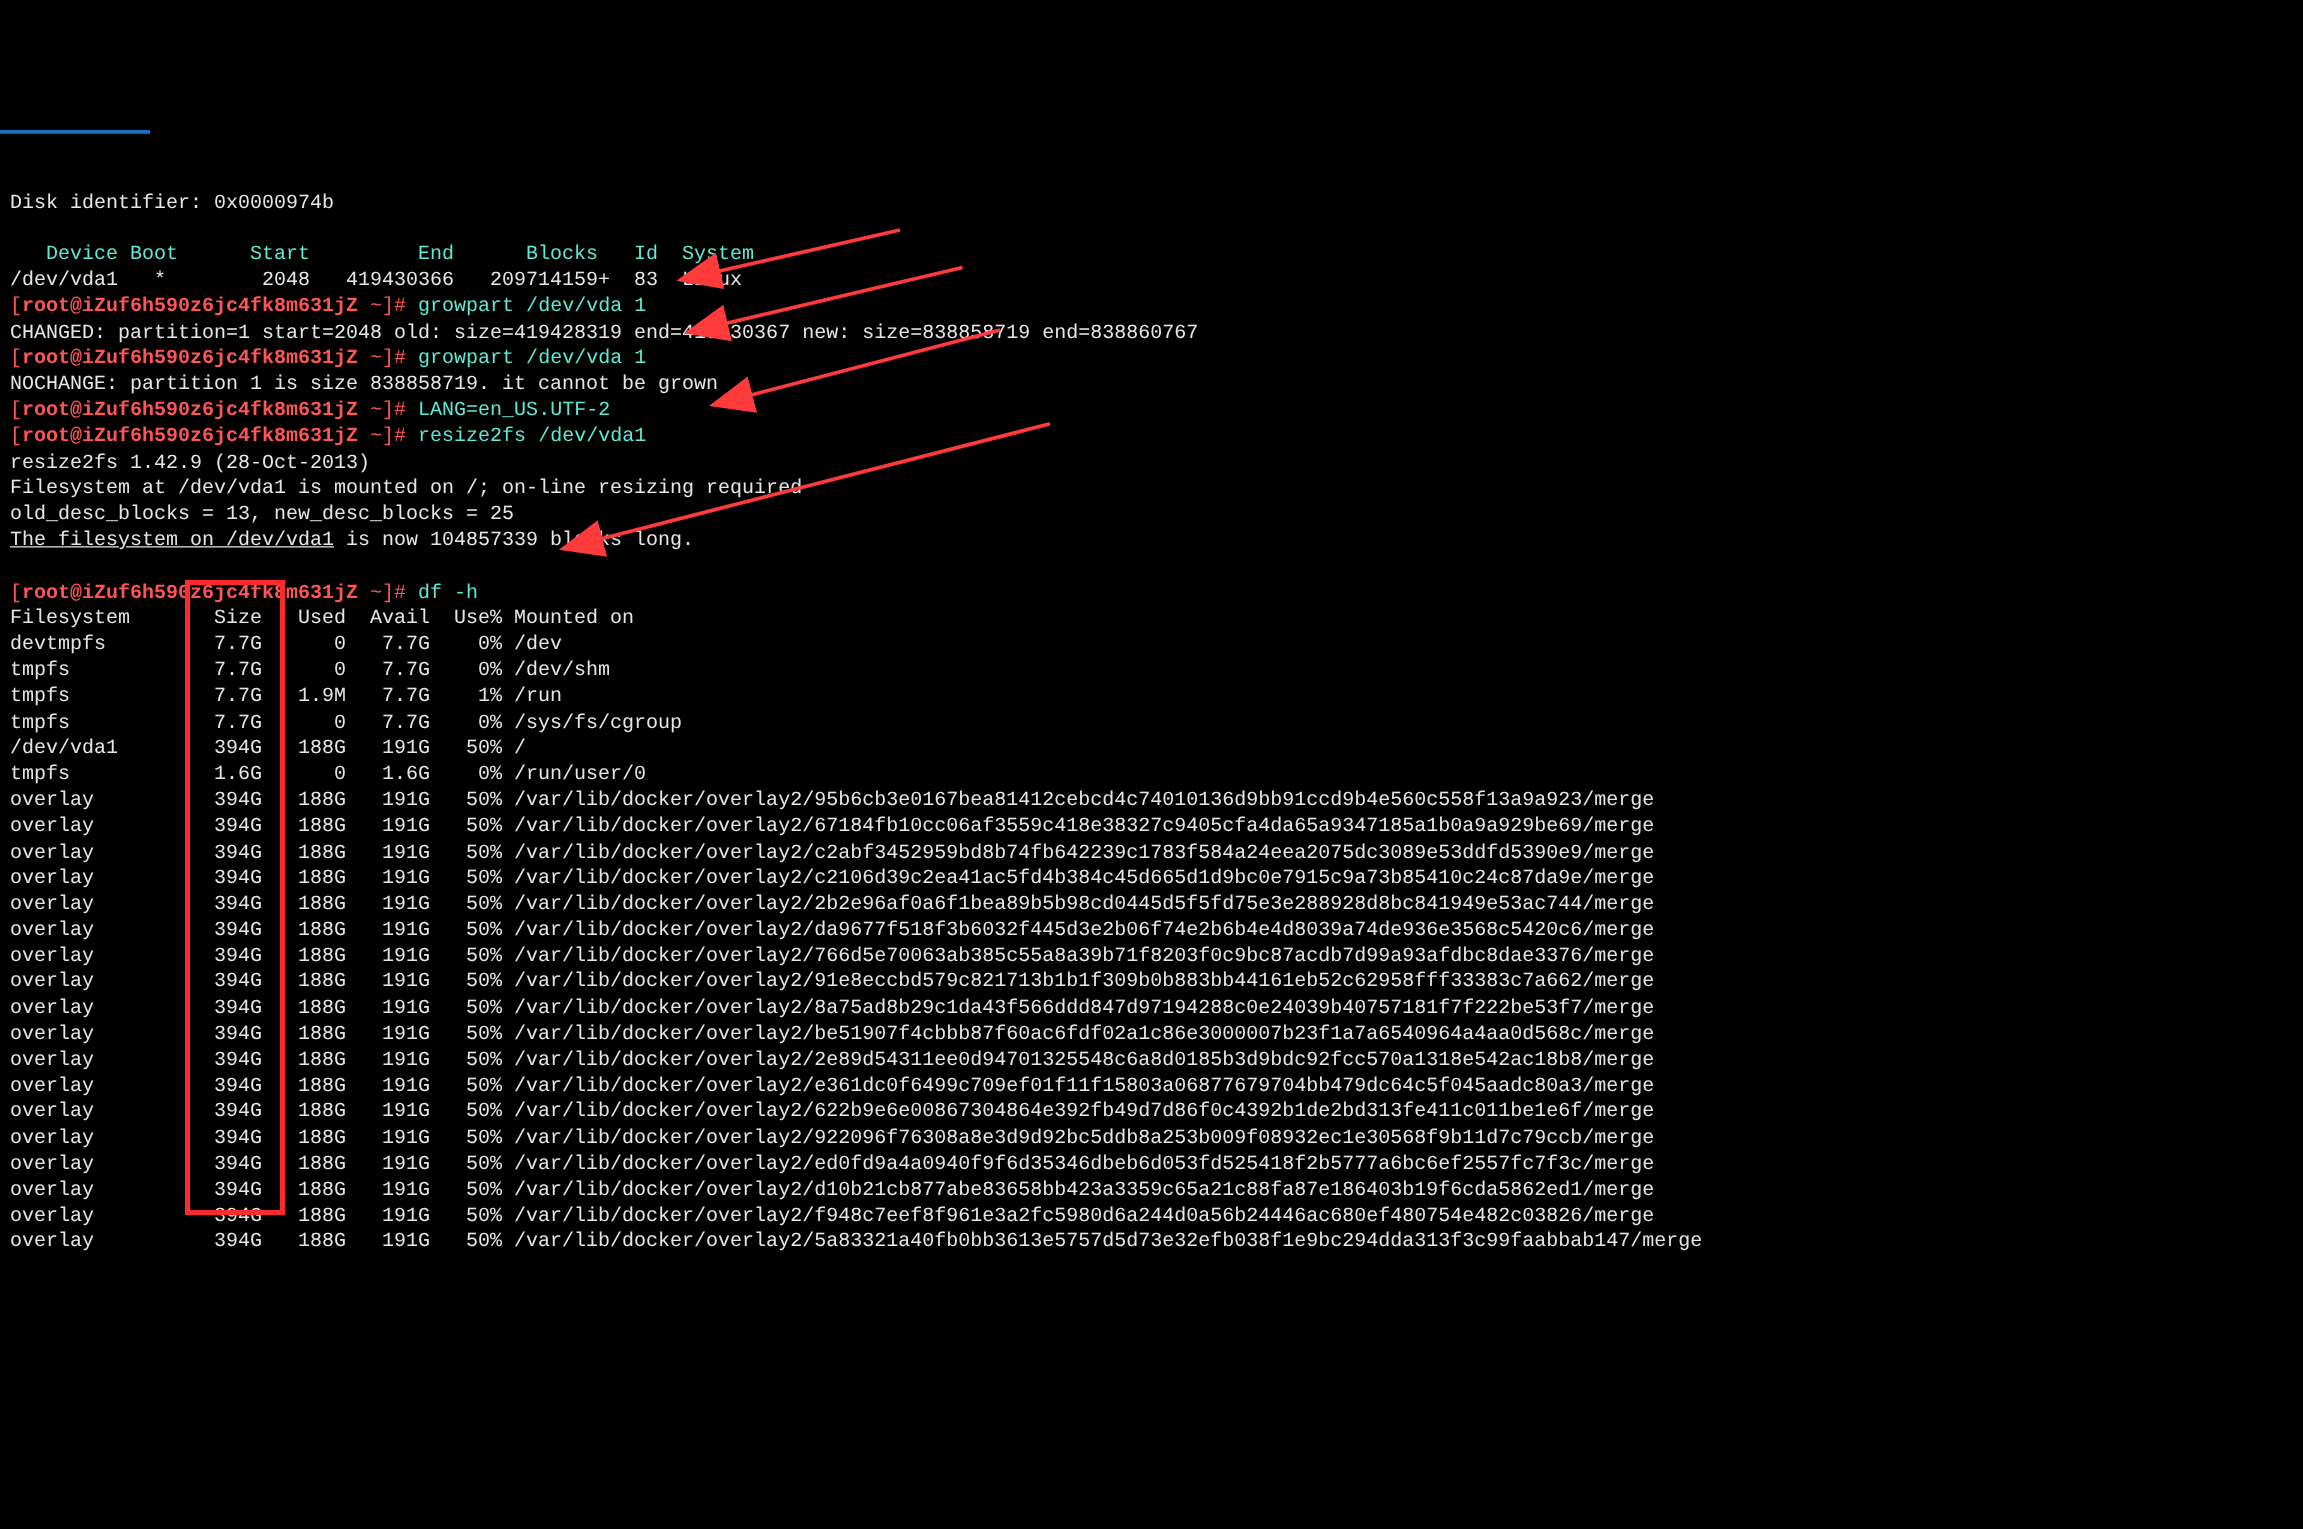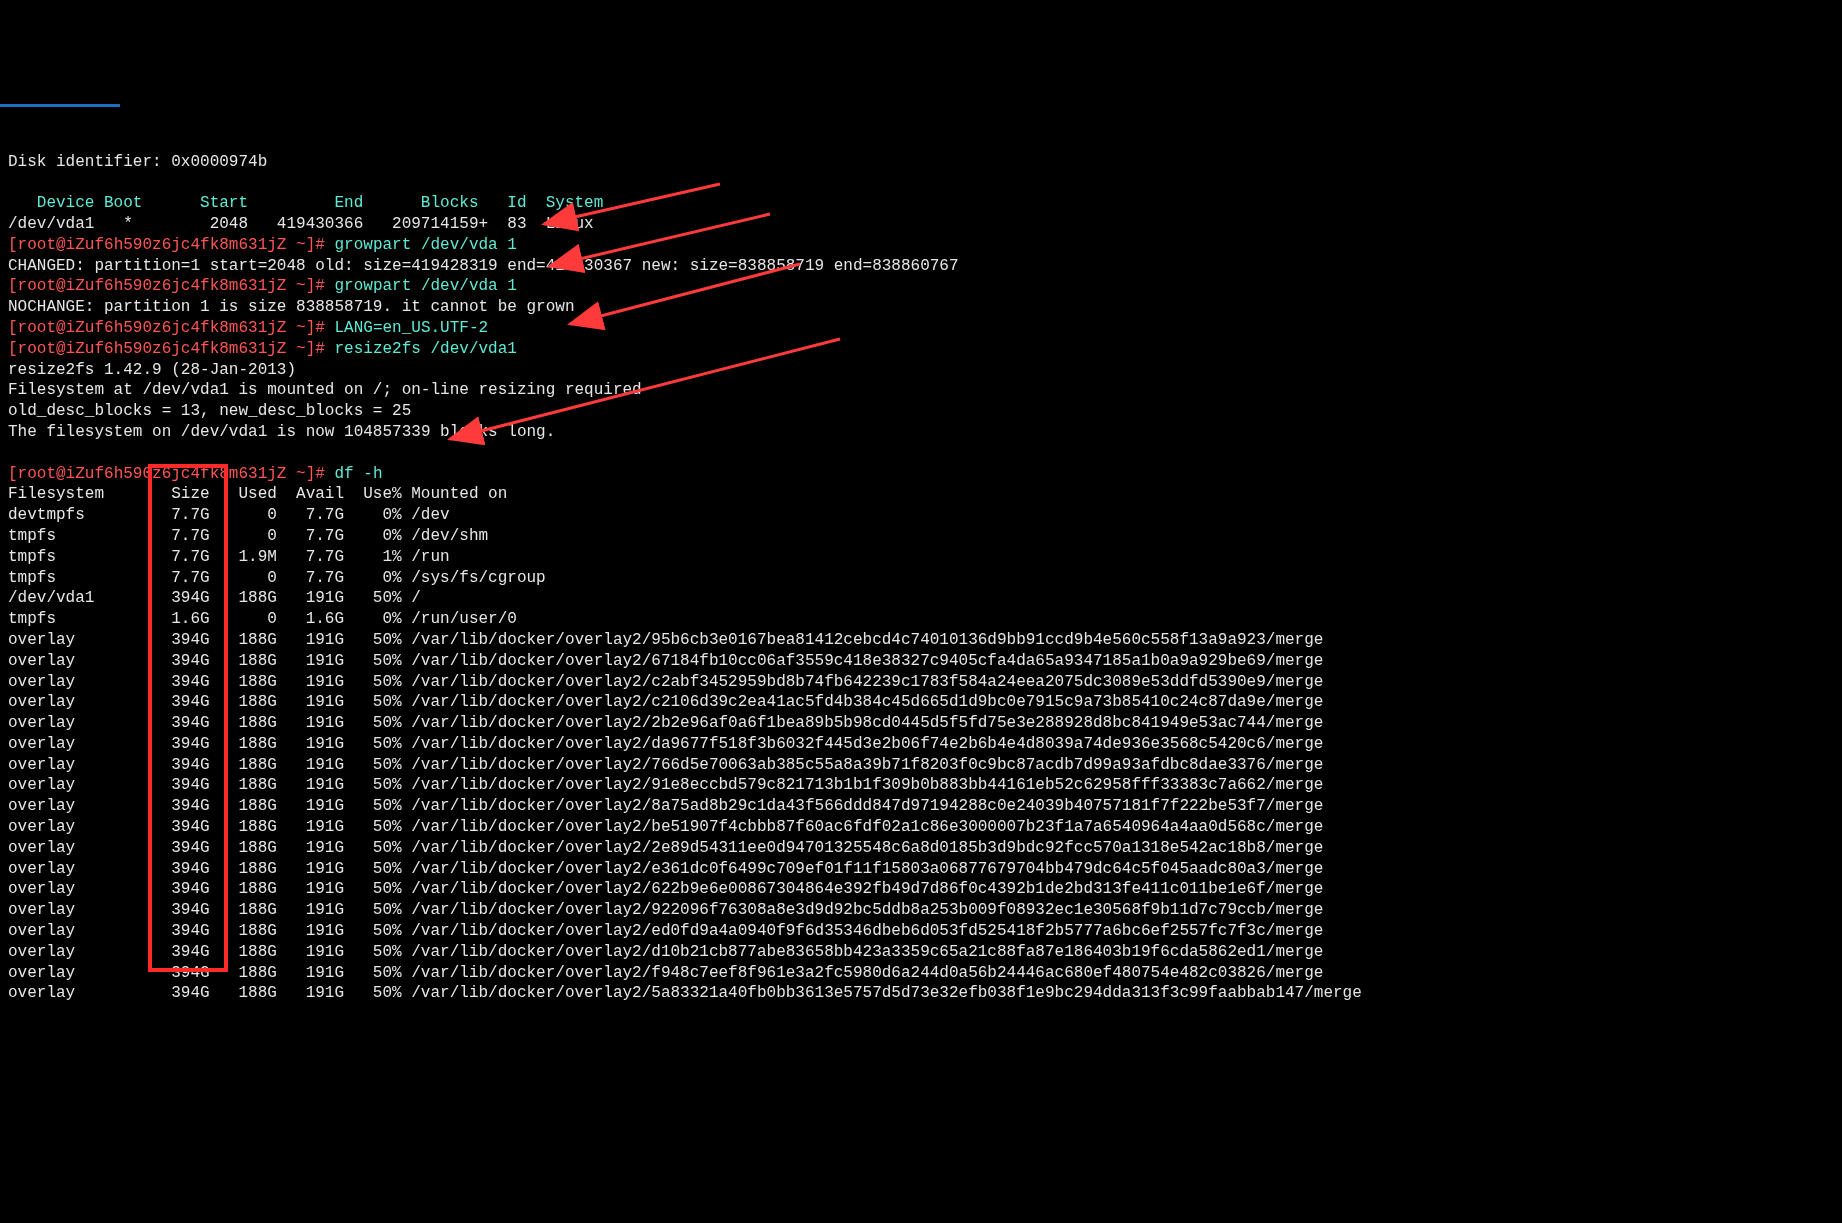--- a/index.html
+++ b/index.html
@@ -14,24 +14,24 @@
     overflow: hidden;
   }
   .term {
     position: relative;
     padding: 6px 8px;
     width: 1842px;
     height: 1223px;
     box-sizing: border-box;
   }
   .prompt-bracket { color: #ff5555; }
-  .prompt-user { color: #ff5555; }
+  .prompt-user { color: #ff5555; font-weight: bold; }
   .prompt-tilde { color: #ff5555; }
   .cmd { color: #5eead4; }
-  .under { }
+  .under { text-decoration: underline; }
   .header-row { color:#5eead4; }
 
   
   .redbox {
     position: absolute;
     border: 4px solid #ff2a2a;
     pointer-events: none;
   }
 
   
@@ -58,21 +58,21 @@
 <span>Disk identifier: 0x0000974b</span>
 
 <span class="header-row">   Device Boot      Start         End      Blocks   Id  System</span>
 <span>/dev/vda1   *        2048   419430366   209714159+  83  Linux</span>
 <span><span class="prompt-bracket">[</span><span class="prompt-user">root@iZuf6h590z6jc4fk8m631jZ</span> <span class="prompt-tilde">~</span><span class="prompt-bracket">]#</span> <span class="cmd">growpart /dev/vda 1</span></span>
 <span>CHANGED: partition=1 start=2048 old: size=419428319 end=419430367 new: size=838858719 end=838860767</span>
 <span><span class="prompt-bracket">[</span><span class="prompt-user">root@iZuf6h590z6jc4fk8m631jZ</span> <span class="prompt-tilde">~</span><span class="prompt-bracket">]#</span> <span class="cmd">growpart /dev/vda 1</span></span>
 <span>NOCHANGE: partition 1 is size 838858719. it cannot be grown</span>
 <span><span class="prompt-bracket">[</span><span class="prompt-user">root@iZuf6h590z6jc4fk8m631jZ</span> <span class="prompt-tilde">~</span><span class="prompt-bracket">]#</span> <span class="cmd">LANG=en_US.UTF-2</span></span>
 <span><span class="prompt-bracket">[</span><span class="prompt-user">root@iZuf6h590z6jc4fk8m631jZ</span> <span class="prompt-tilde">~</span><span class="prompt-bracket">]#</span> <span class="cmd">resize2fs /dev/vda1</span></span>
-<span>resize2fs 1.42.9 (28-Jan-2013)</span>
+<span>resize2fs 1.42.9 (28-Oct-2013)</span>
 <span>Filesystem at /dev/vda1 is mounted on /; on-line resizing required</span>
 <span>old_desc_blocks = 13, new_desc_blocks = 25</span>
 <span><span class="under">The filesystem on /dev/vda1</span><span> is now 104857339 blocks long.</span></span>
 
 <span><span class="prompt-bracket">[</span><span class="prompt-user">root@iZuf6h590z6jc4fk8m631jZ</span> <span class="prompt-tilde">~</span><span class="prompt-bracket">]#</span> <span class="cmd">df -h</span></span>
 <span id="df-output">Filesystem       Size   Used  Avail  Use% Mounted on
 devtmpfs         7.7G      0   7.7G    0% /dev
 tmpfs            7.7G      0   7.7G    0% /dev/shm
 tmpfs            7.7G   1.9M   7.7G    1% /run
 tmpfs            7.7G      0   7.7G    0% /sys/fs/cgroup

